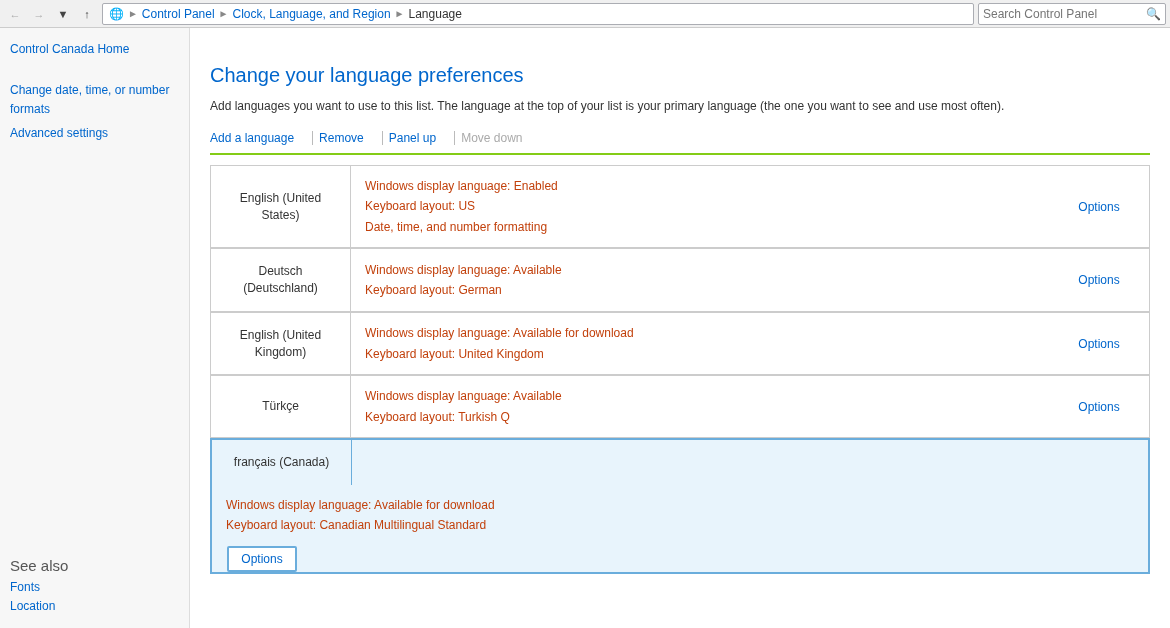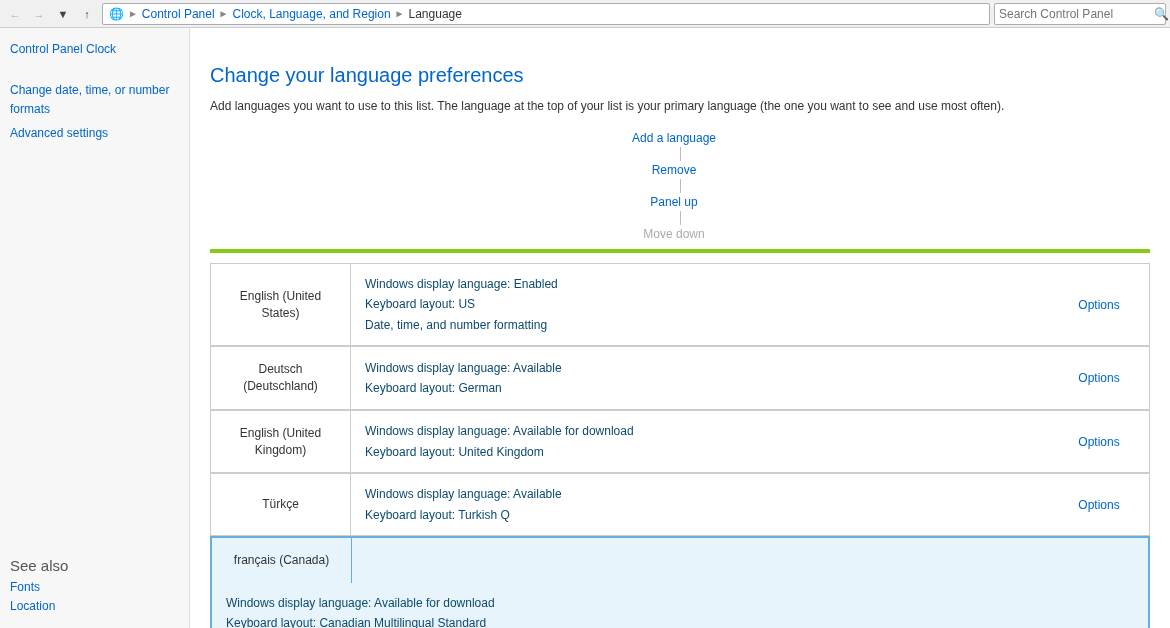--- a/index.html
+++ b/index.html
@@ -42,21 +42,21 @@
       padding: 0 6px;
       font-size: 12px;
       color: #333;
       gap: 2px;
     }
     .breadcrumb-sep { color: #888; margin: 0 2px; font-size: 10px; }
     .breadcrumb-link { color: #0066cc; cursor: pointer; }
     .breadcrumb-current { color: #333; }
 
     .search-bar {
-      width: 172px;
+      width: 188px;
       height: 22px;
       border: 1px solid #abadb3;
       border-radius: 2px;
       display: flex;
       align-items: center;
       background: white;
       padding: 0 4px;
     }
     .search-input {
       flex: 1;
@@ -120,24 +120,23 @@
       color: #333;
       margin-bottom: 14px;
       line-height: 1.5;
     }
 
     
     .toolbar {
       display: flex;
       align-items: center;
       gap: 0;
-      border-bottom: 4px solid #84cc16;
+      border-bottom: 2px solid #84cc16;
       padding-bottom: 6px;
       margin-bottom: 10px;
-      flex-direction: column;
     }
     .toolbar-btn {
       background: none;
       border: none;
       color: #0066cc;
       font-size: 12px;
       cursor: pointer;
       padding: 2px 8px 2px 0;
       margin-right: 4px;
     }
@@ -187,21 +186,21 @@
     }
 
     .lang-item.selected .lang-name-cell {
       border-right: 1px solid #6aaddc;
     }
 
     .lang-details-cell {
       flex: 1;
       padding: 10px 14px;
       font-size: 12px;
-      color: #0c4a6e;
+      color: #c2410c;
       line-height: 1.7;
       display: flex;
       align-items: center;
     }
 
     .lang-options-cell {
       width: 100px;
       display: flex;
       align-items: center;
       justify-content: center;
@@ -248,21 +247,21 @@
 
   <div class="search-bar">
     <input class="search-input" type="text" placeholder="Search Control Panel" style="">
     <button class="search-icon-btn">🔍</button>
   </div>
 </div>
 
 <div class="main-container">
 
   <div class="sidebar">
-    <a class="sidebar-link">Control Panel Clock</a>
+    <a class="sidebar-link">Control Canada Home</a>
     <div style="height:10px;"></div>
     <a class="sidebar-link" style="margin-top:4px; display:block;">Change date, time, or number formats</a>
     <a class="sidebar-link">Advanced settings</a>
 
     <div style="margin-top: auto;">
       <div class="sidebar-section-title">See also</div>
       <a class="sidebar-link">Fonts</a>
       <br>
       <a class="sidebar-link">Location</a>
     </div>

